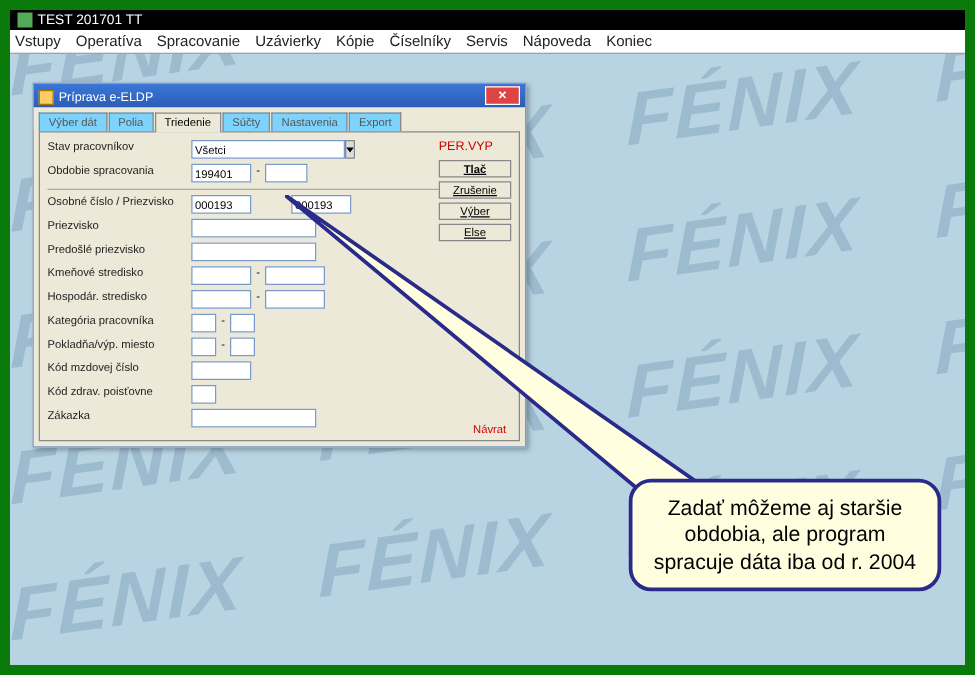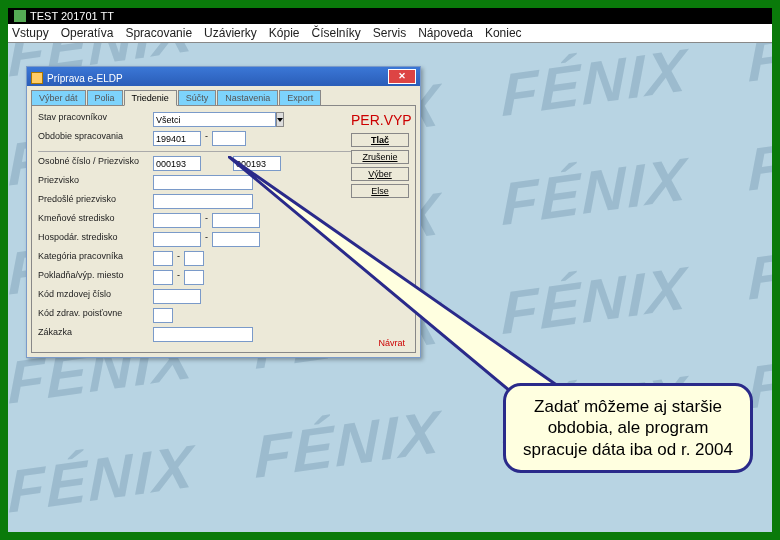--- a/index.html
+++ b/index.html
@@ -24,21 +24,21 @@
 .tbody{border:1px solid #888;margin:0 4px 4px;padding:6px;background:#ece9d8;font-size:9px;position:relative}
 .row{display:flex;align-items:flex-start;margin-bottom:3px;min-height:16px}
 .lbl{width:115px;color:#222}
 .inp{border:1px solid #7a9ac9;background:#fff;height:15px;font-size:9px;padding:0 2px}
 .sel{width:80px;display:flex}
 .sel .inp{flex:1}
 .ddbtn{width:14px;height:15px;background:#ddd;border:1px solid #888;display:flex;align-items:center;justify-content:center}
 .tri{width:0;height:0;border-left:3px solid transparent;border-right:3px solid transparent;border-top:4px solid #000}
 .sep{border-top:1px solid #aaa;margin:4px 0}
 .sidebtns{position:absolute;right:6px;top:6px;width:58px;display:flex;flex-direction:column;gap:3px}
-.topr{color:#c00;font-size:14px;text-align:right;margin-bottom:2px}
+.topr{color:#c00;font-size:10px;text-align:left;margin-bottom:2px}
 .sbtn{border:1px solid #888;background:#ece9d8;font-size:9px;text-align:center;padding:1px 0;text-decoration:underline}
 .sbtn.b{font-weight:700}
 .navrat{color:#c00;font-size:9px;position:absolute;right:10px;bottom:4px}
 .callout{position:absolute;left:495px;top:375px;width:250px;background:#ffffe0;border:3px solid #2a2a8a;border-radius:18px;padding:10px 14px;font-size:17px;text-align:center;line-height:1.25;color:#000}
 .callline{position:absolute;left:220px;top:148px;width:340px;height:250px;pointer-events:none}
 </style>
 </head>
 <body>
 
 <div class="outer">

